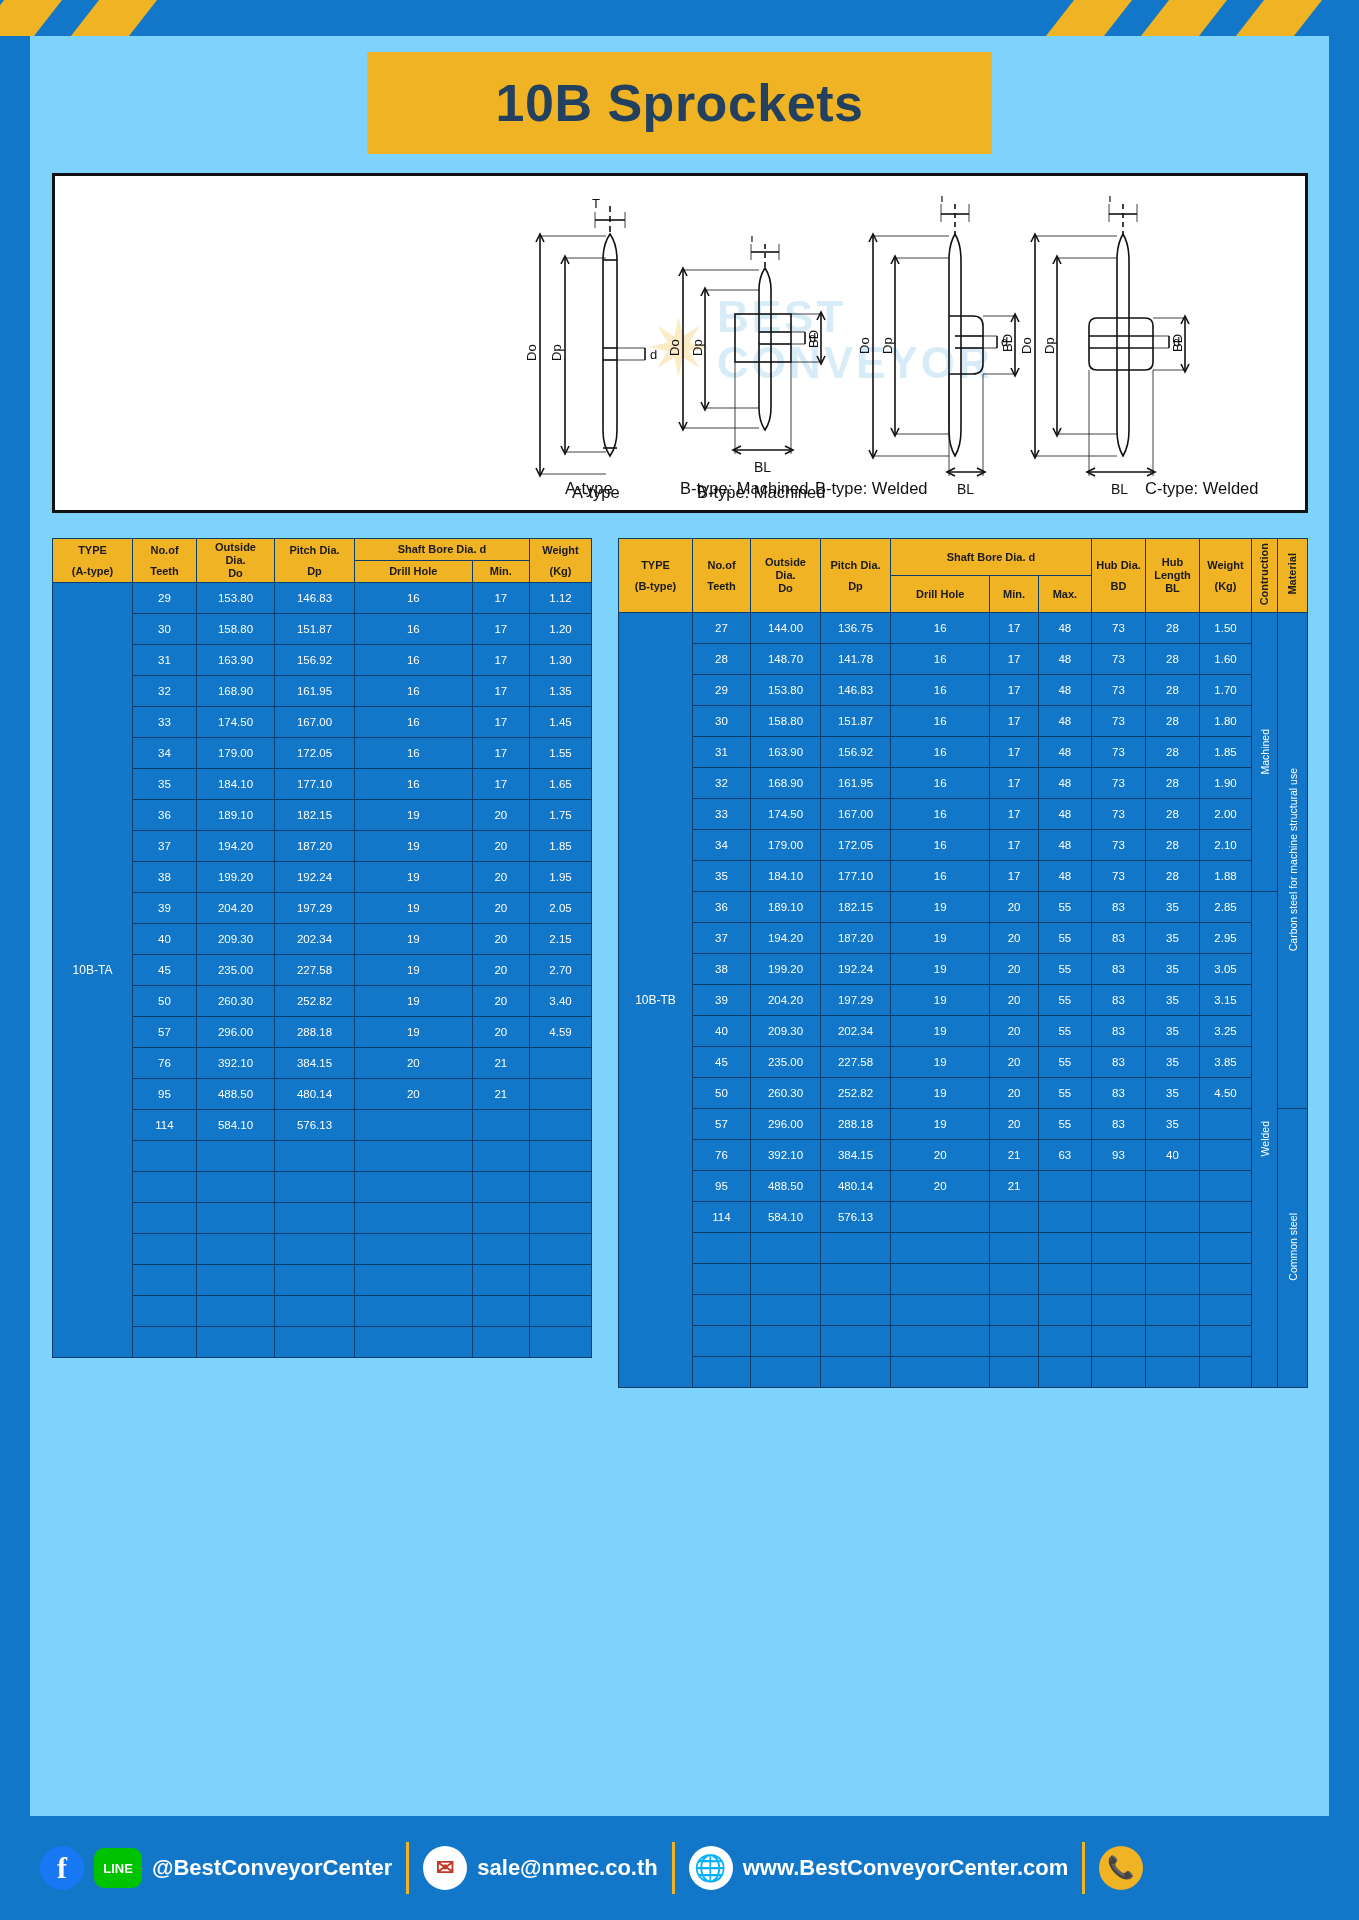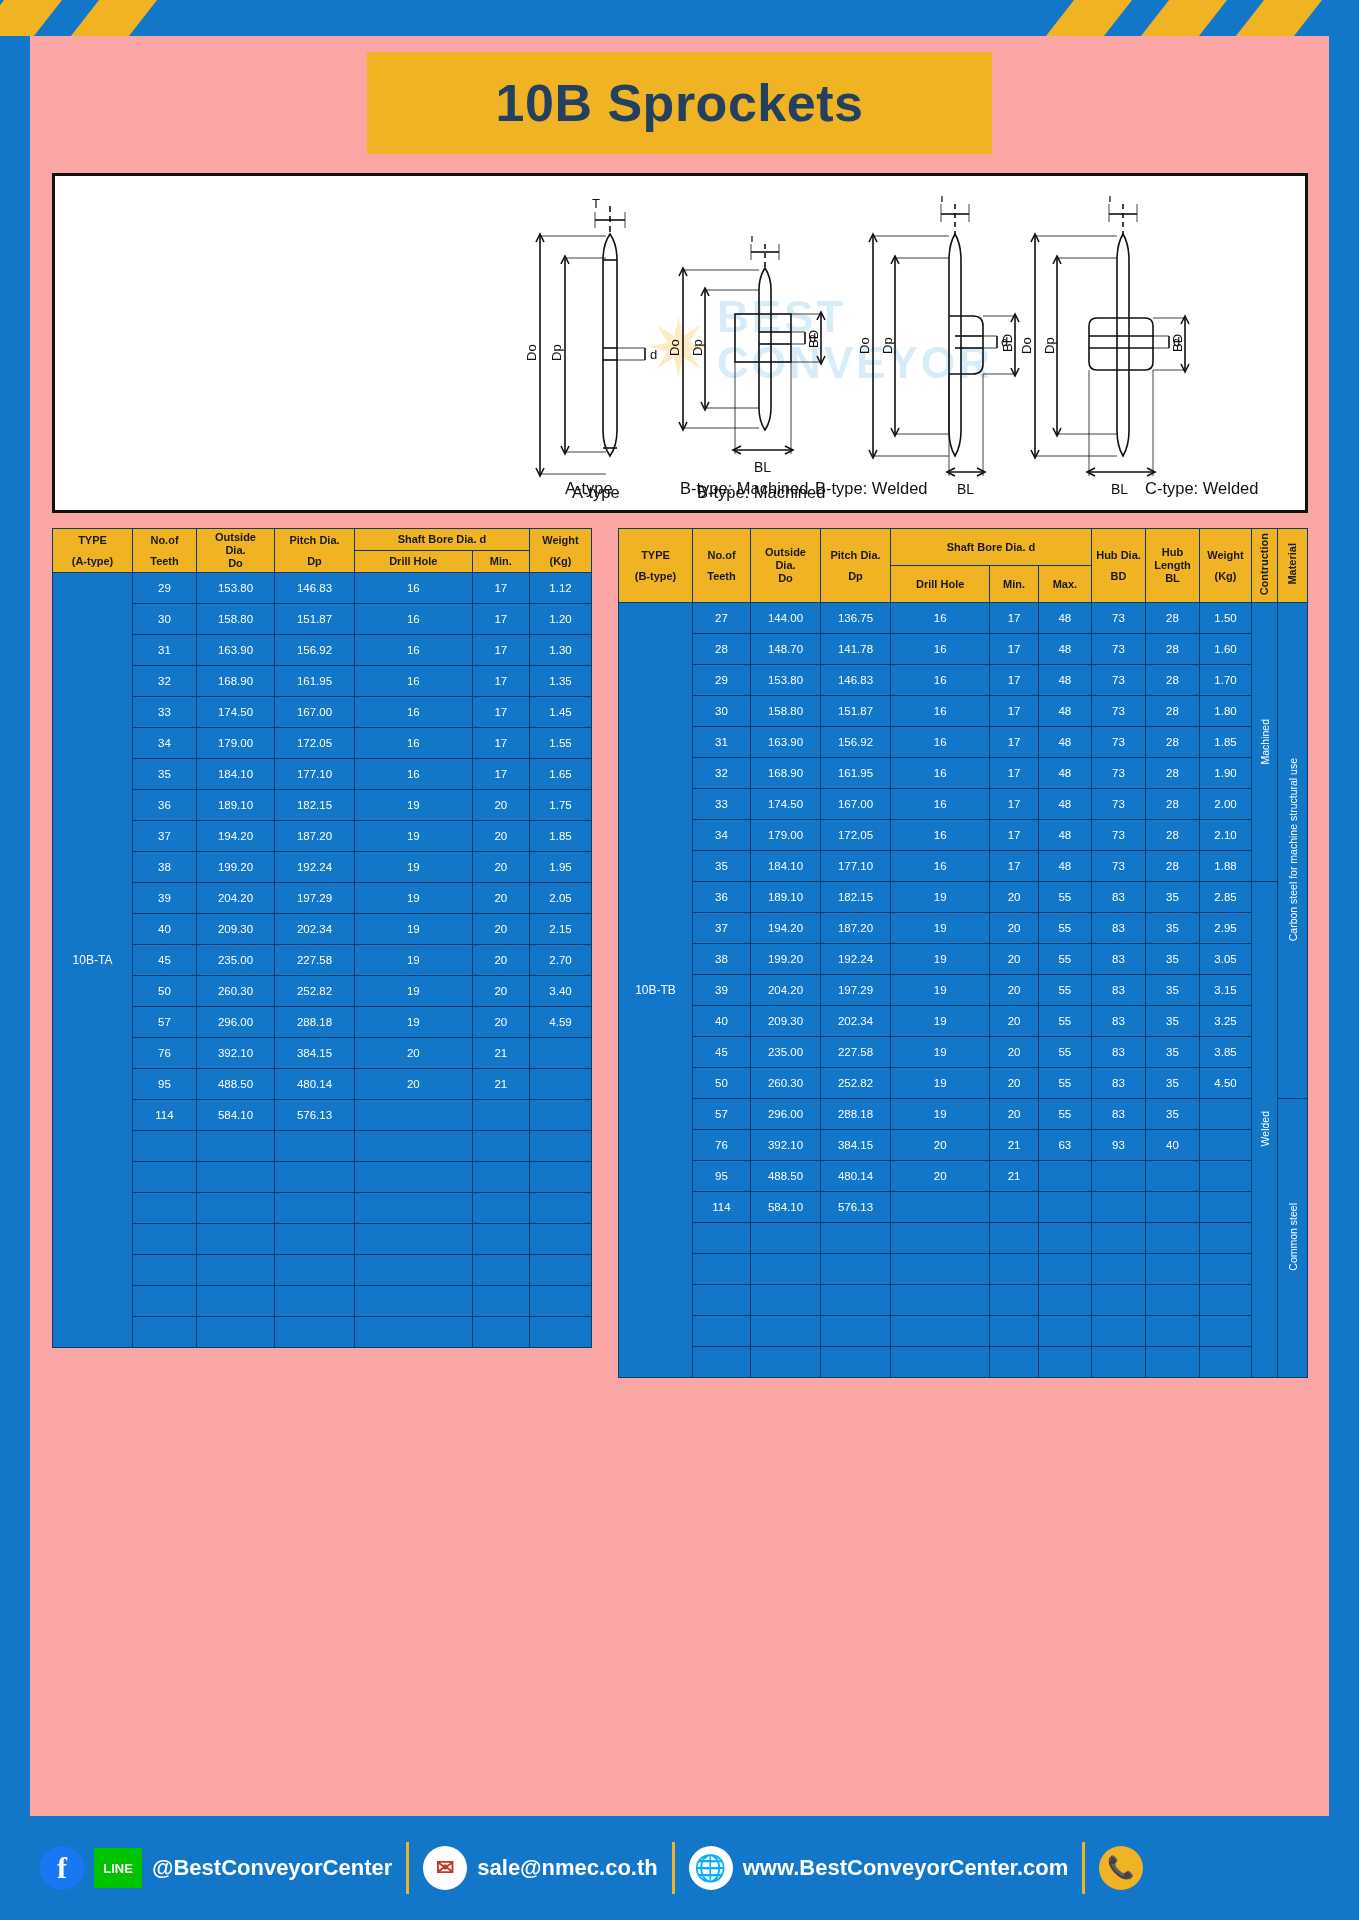--- a/index.html
+++ b/index.html
@@ -20,21 +20,21 @@
   .chev {
     position: absolute; top: -6px; width: 58px; height: 48px;
     background: #f0b323;
     transform: skewX(-38deg);
   }
   
   .page {
     position: absolute;
     left: 30px; top: 36px;
     width: 1299px; height: 1780px;
-    background: #fca5a5;
+    background: #7dd3fc;
   }
   
   .title-band {
     position: absolute; left: 337px; top: 16px;
     width: 625px; height: 102px;
     background: #f0b323;
     display: flex; align-items: center; justify-content: center;
   }
   .title-band h1 {
     margin: 0;
@@ -77,21 +77,21 @@
   
   .draw { position: absolute; }
   .caption {
     position: absolute; bottom: 12px;
     font-size: 16.5px; color: #111; white-space: nowrap;
   }
   
   .tbl-wrap { position: absolute; top: 492px; }
   .tbl-left  { left: 22px;  width: 540px; }
   .tbl-right { left: 588px; width: 690px; }
-  table { border-collapse: collapse; width: 100%; }
+  table { border-collapse: collapse; width: 100%; margin-top: 10px; }
   table, th, td { border: 1.5px solid #0b3d6b; }
   th {
     background: #f0b323;
     color: #1a1a1a;
     font-size: 11px;
     font-weight: bold;
     padding: 2px 1px;
     line-height: 13px;
   }
   td {
@@ -898,21 +898,21 @@
           </tr>
         </tbody>
     </table>
   </div>
 </div>
 
 <div class="footer">
   <div style="width:40px"></div>
   <div class="fitem">
     <span class="circ" style="background:#1877f2; font-size:30px; color:#fff; font-family:'Liberation Serif',serif;">f</span>
-    <span class="circ" style="background:#00c300; font-size:13px; color:#fff; border-radius:0; width:48px; height:40px;text-align:center;">LINE</span>
+    <span class="circ" style="background:#00c300; font-size:13px; color:#fff; border-radius:10px; width:48px; height:40px;text-align:center;">LINE</span>
     <span>@BestConveyorCenter</span>
   </div>
   <div class="fsep"></div>
   <div class="fitem">
     <span class="circ" style="background:#fff; color:#c0392b; font-size:22px;">✉</span>
     <span>sale@nmec.co.th</span>
   </div>
   <div class="fsep"></div>
   <div class="fitem">
     <span class="circ" style="background:#fff; color:#1277c8; font-size:26px;">🌐</span>

